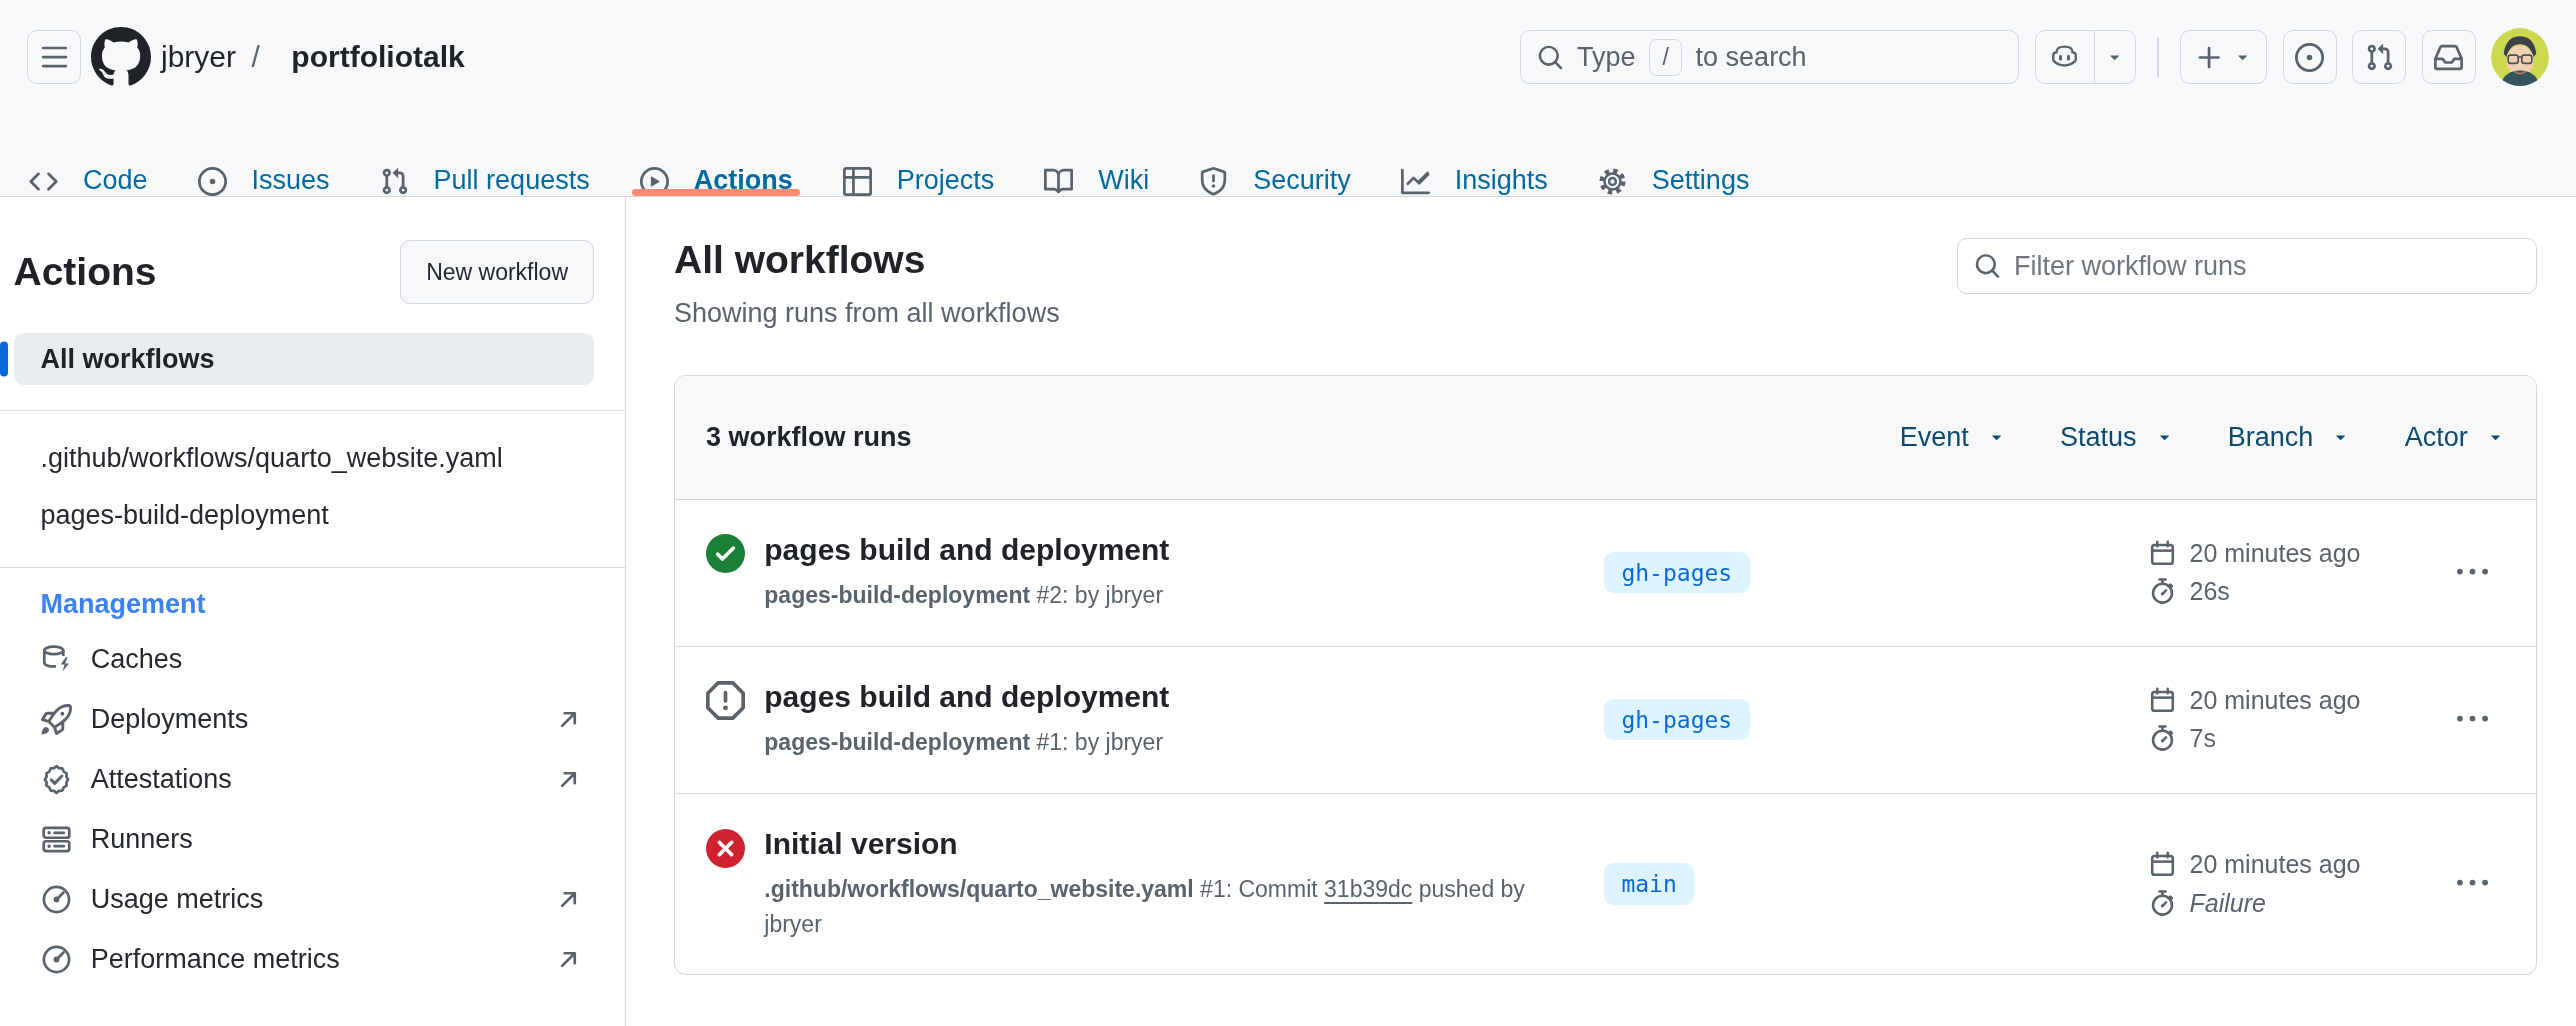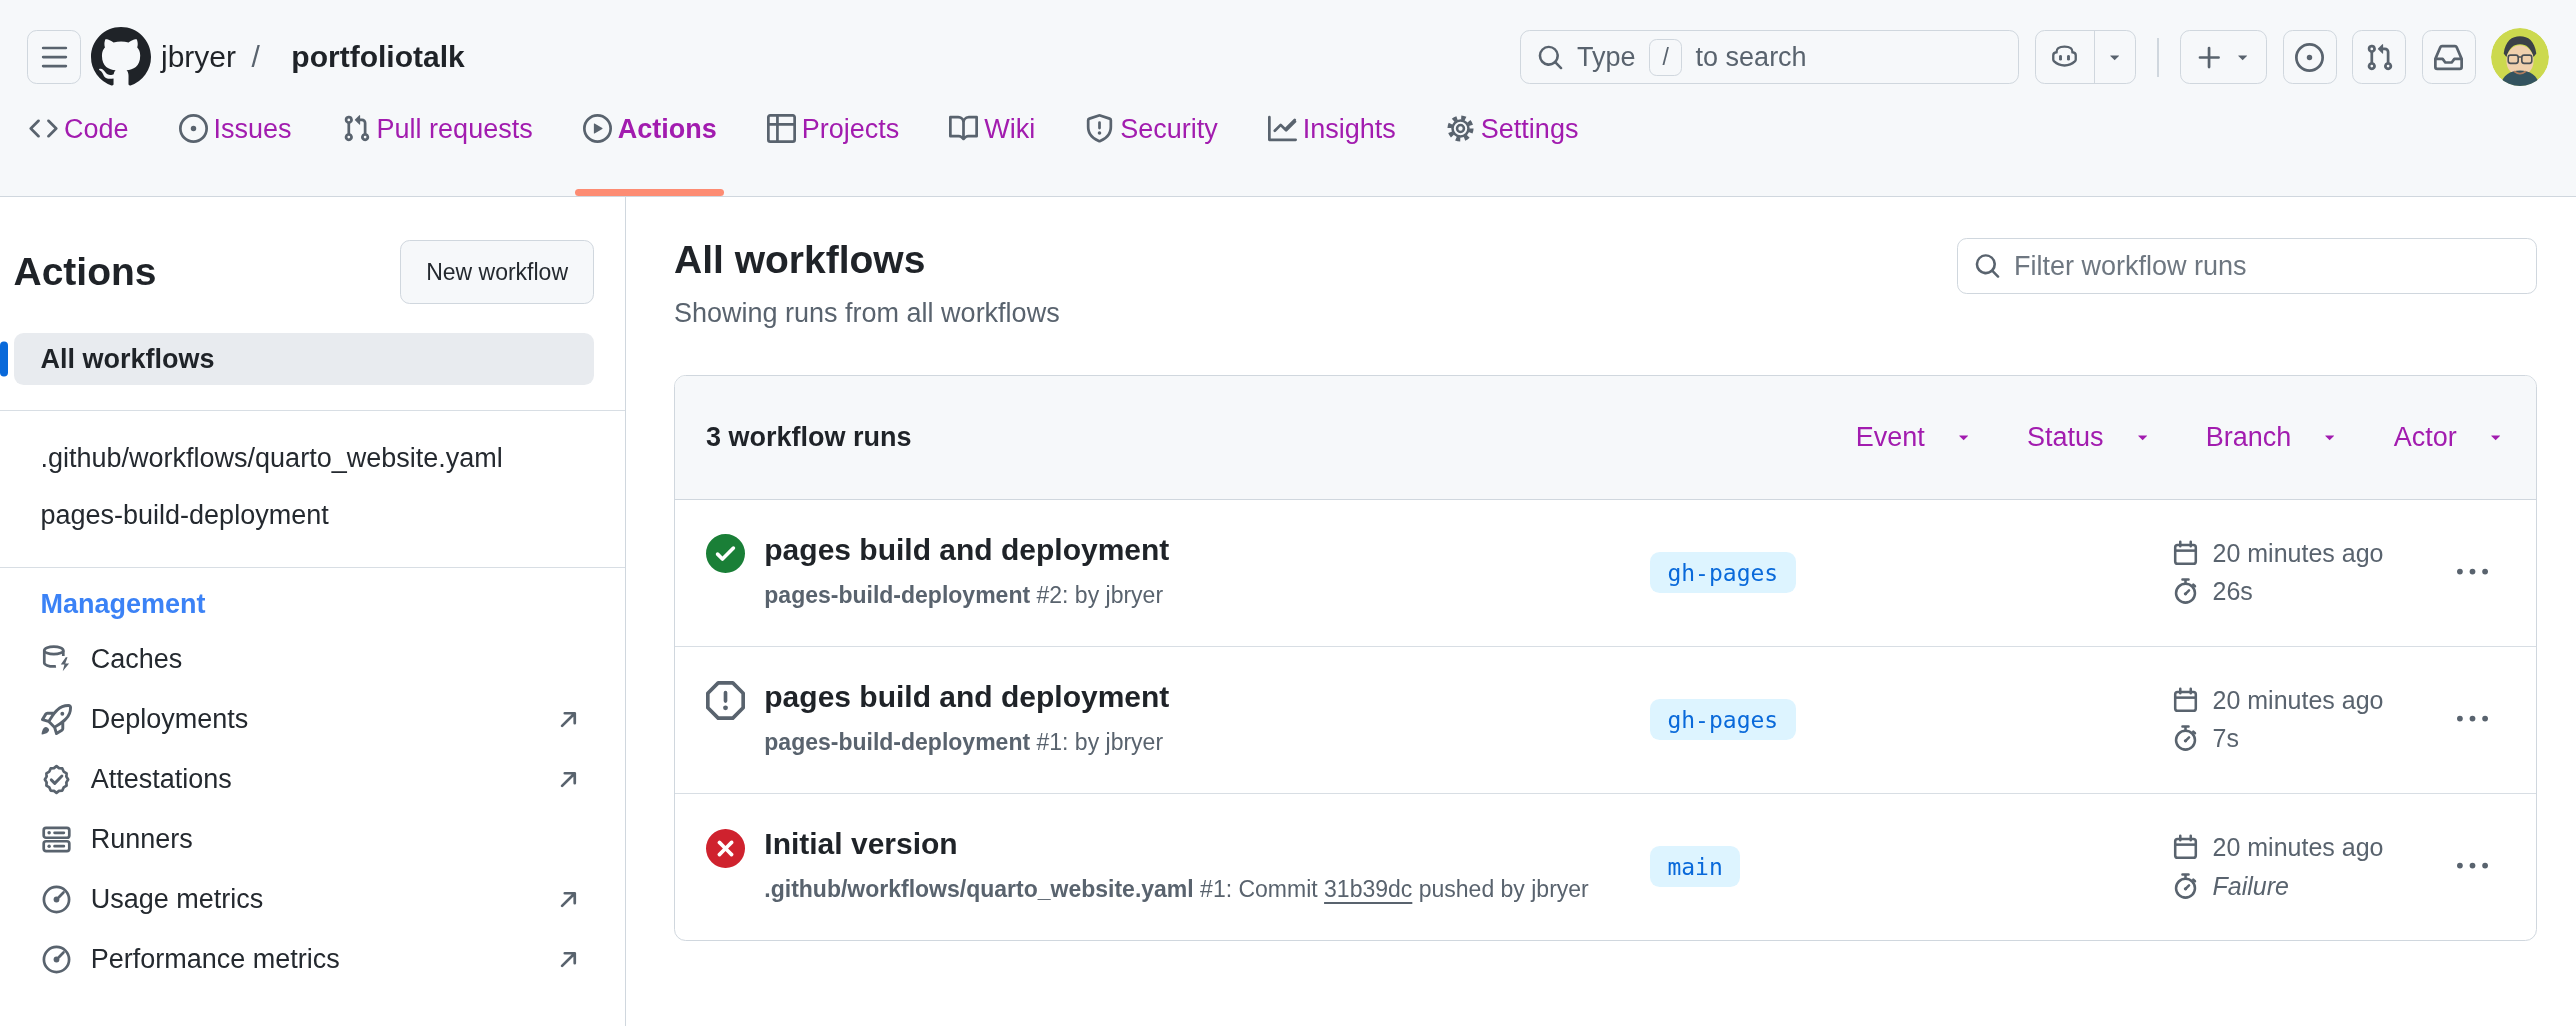--- a/index.html
+++ b/index.html
@@ -51,22 +51,22 @@
   .hdr-divider { width:1.9px; height:39px; background:#d0d7de; margin:0 5.8px; }
   .avatar-btn { width:58px; height:58px; border-radius:50%; overflow:hidden; border:none; padding:0; background:none; }
   .avatar-btn svg { width:58px; height:58px; }
 
   
   .tabs {
     height:83px; background:#f6f8fa; border-bottom:1.9px solid #d0d7de;
     display:flex; align-items:stretch; padding:0 15.5px; gap:23px;
   }
   .tab {
-    position:relative; display:flex; align-items:flex-start; gap:6px; padding:0 13.5px;
-    font-size:27px; color:#a21caf; background:none; border:none;
+    position:relative; display:flex; align-items:flex-end; gap:25px; padding:0 13.5px;
+    font-size:27px; color:#0369a1; background:none; border:none;
   }
   .tab svg { width:29px; height:29px; color:#59636e; }
   .tab.active { font-weight:700; }
   .tab .underline { display:none; position:absolute; left:5.8px; right:5.8px; bottom:0; height:6.8px; border-radius:5.8px; background:#fd8c73; }
   .tab.active .underline { display:block; }
 
   
   .content { display:flex; align-items:stretch; min-height:829px; }
 
   .sidebar { flex:0 0 626px; width:626px; border-right:1.9px solid #d0d7de; padding:43px 31px 23px 13.5px; }
@@ -99,26 +99,26 @@
     width:580px; height:56px; border:1.9px solid #d0d7de; border-radius:9.7px;
     padding:0 15.5px 0 56px; font-size:27px; font-family:inherit; color:#1f2328; background:#fff; outline:none;
   }
   .filter-input::placeholder { color:#6e7781; opacity:1; }
   .filter-search-icon { position:absolute; left:17.4px; top:50%; transform:translateY(-50%); width:27px; height:27px; color:#59636e; }
 
   .runs-box { margin-top:46px; border:1.9px solid #d0d7de; border-radius:11.6px; overflow:hidden; }
   .runs-header { display:flex; align-items:center; background:#f6f8fa; padding:0 31px; height:124px; border-bottom:1.9px solid #d0d7de; }
   .runs-count { font-size:27px; font-weight:700; }
   .runs-filters { margin-left:auto; display:flex; gap:54px; }
-  .filter-dd { display:flex; align-items:center; gap:29px; font-size:27px; color:#a21caf; background:none; border:none;justify-content:center; }
+  .filter-dd { display:flex; align-items:center; gap:18px; font-size:27px; color:#0c4a6e; background:none; border:none;justify-content:center; }
   .filter-dd svg { width:19.3px; height:19.3px; }
 
   .run-row {
     display:grid; grid-template-columns:minmax(0,1fr) 522px 271px 62px;
-    align-items:center; padding:33px 31px; border-bottom:1.9px solid #d8dee4;
+    gap:23px; align-items:center; padding:33px 31px; border-bottom:1.9px solid #d8dee4;
   }
   .run-row:last-child { border-bottom:none; }
   .run-main { display:flex; align-items:flex-start; gap:19.3px; }
   .status-icon { width:39px; height:39px; flex:0 0 39px; margin-top:1.9px; }
   .st-success { color:#1a7f37; }
   .st-stale { color:#59636e; }
   .st-failure { color:#cf222e; }
   .run-title { font-size:30px; font-weight:700; color:#1f2328; cursor:pointer; }
   .run-sub { margin-top:11.6px; font-size:23px; color:#59636e; line-height:1.5; max-width:850px; }
   .sub-bold { font-weight:700; }

